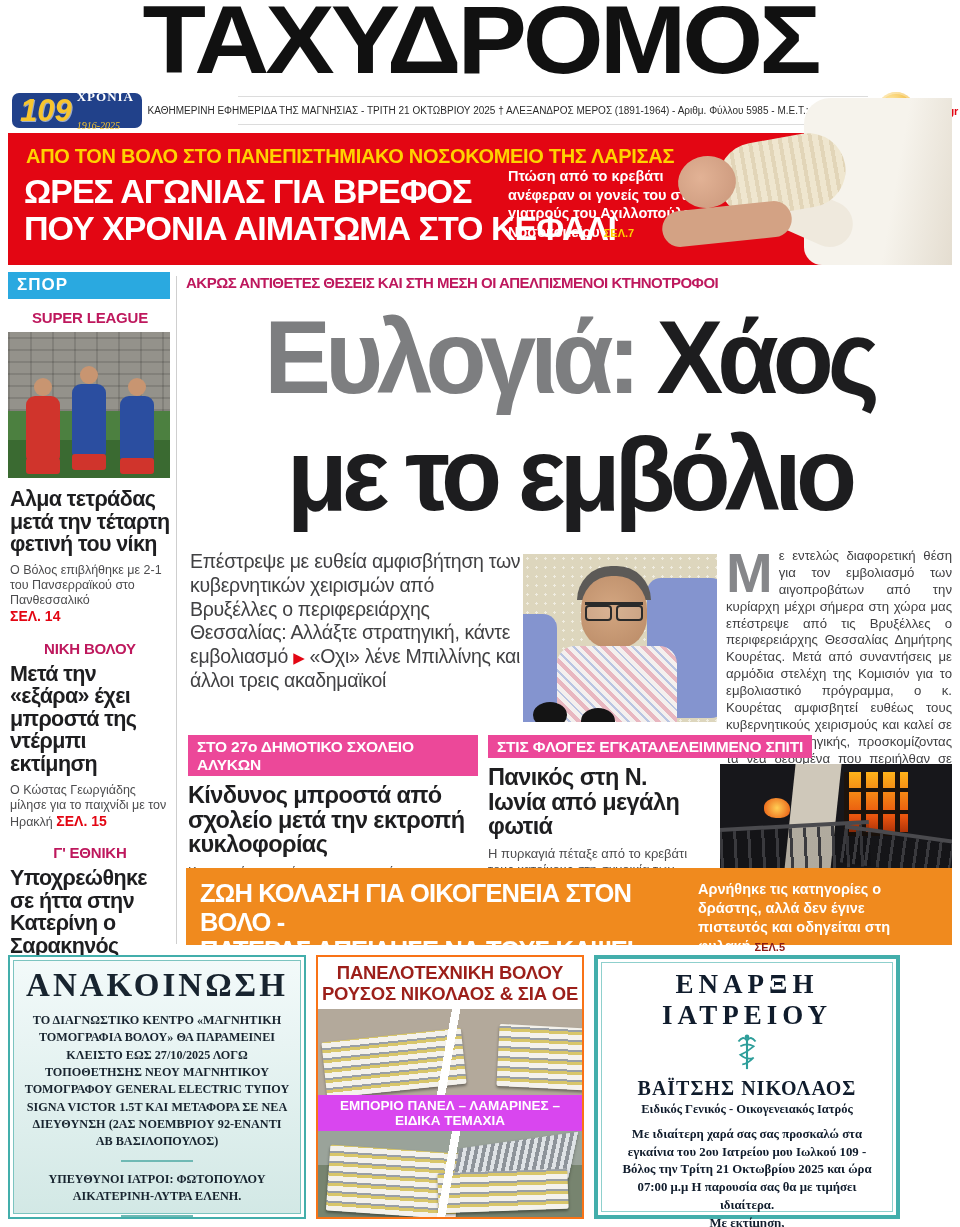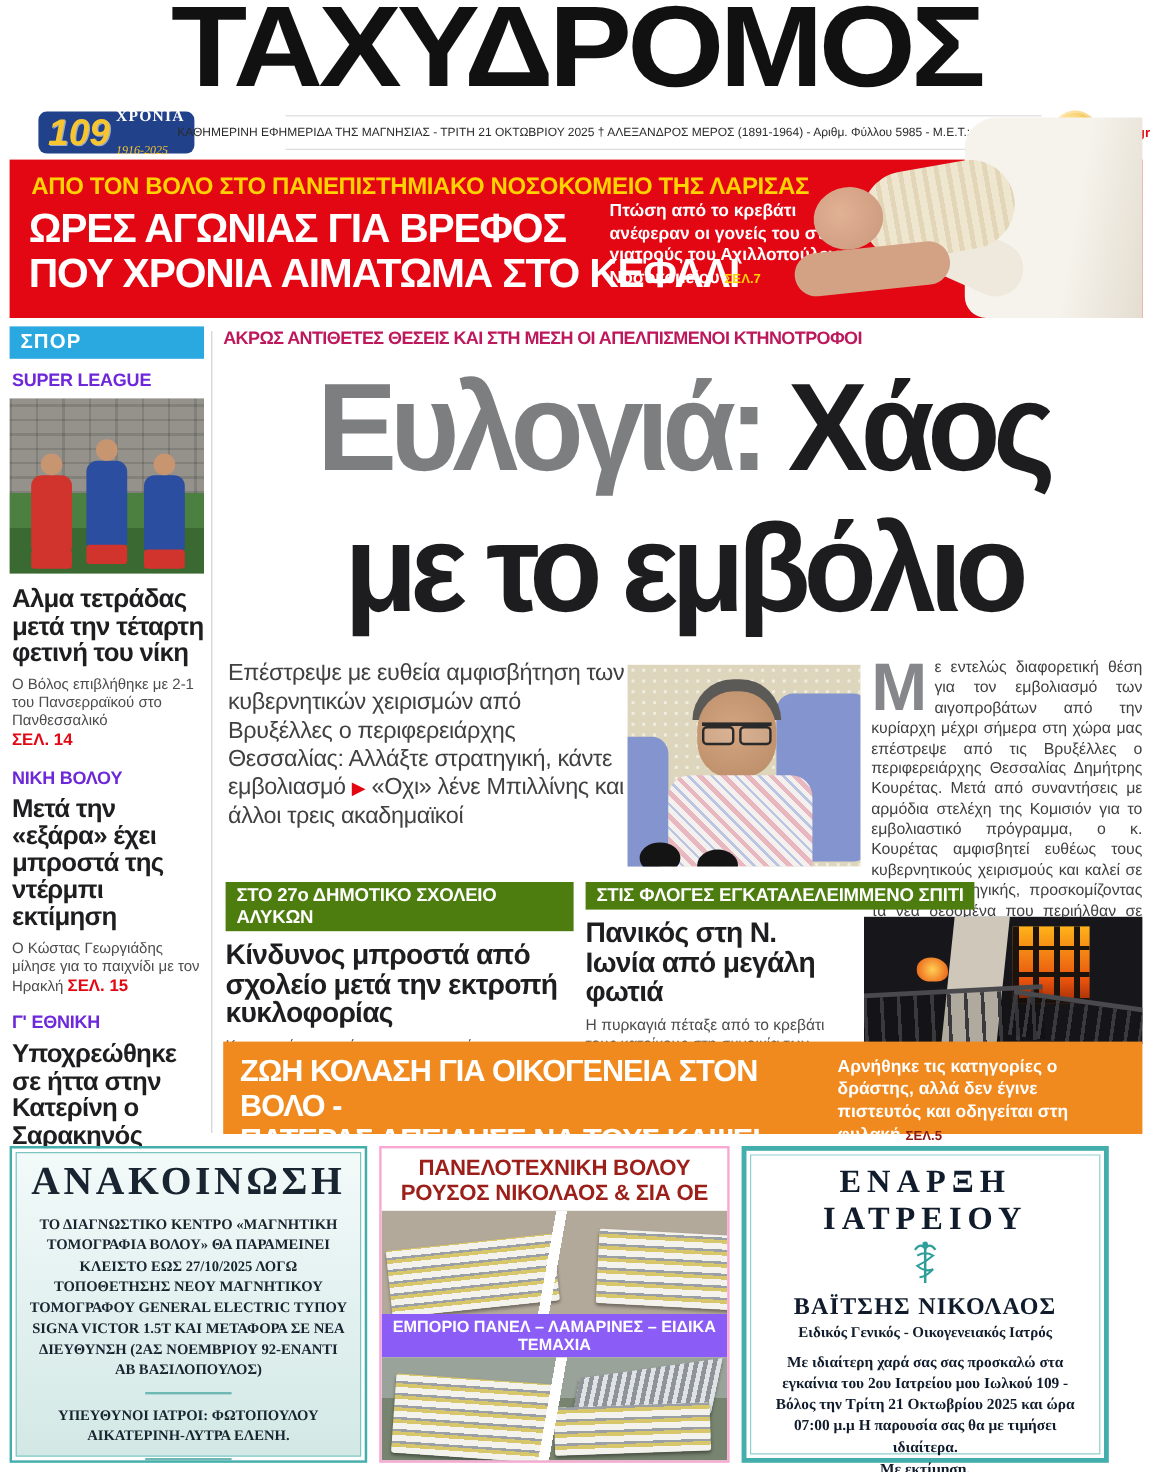--- a/index.html
+++ b/index.html
@@ -5,21 +5,21 @@
   html,body{margin:0;padding:0;background:#ffffff;}
   #page{position:relative;width:960px;height:1227px;background:#fff;overflow:hidden;
         font-family:"Liberation Sans",sans-serif;color:#1e1e20;}
 
   
   .masthead{position:absolute;top:-8px;left:0;width:100%;text-align:center;
     font-size:104px;font-weight:bold;letter-spacing:-4px;line-height:1.0;color:#111;
     transform:scaleY(0.92);transform-origin:top center;}
 
   
-  .badge{position:absolute;left:32px;top:93px;width:130px;height:35px;background:#21418a;
+  .badge{position:absolute;left:12px;top:93px;width:130px;height:35px;background:#21418a;
     border-radius:7px;display:flex;align-items:center;justify-content:center;gap:5px;}
   .badge-num{font-size:31px;font-weight:bold;font-style:italic;color:#f7c52e;line-height:1;
     text-shadow:1px 1px 0 rgba(255,255,255,.55);}
   .badge-col{display:flex;flex-direction:column;line-height:1;}
   .badge-word{color:#fff;font-weight:bold;font-size:13px;font-family:"Liberation Serif",serif;letter-spacing:1px;}
   .badge-years{color:#f7c52e;font-style:italic;font-size:10px;font-family:Liberation Serif, serif;margin-top:18px;}
   .dateline-strip{position:absolute;left:238px;top:96px;width:630px;height:27px;
     border-top:1px solid #dcdcdc;border-bottom:1px solid #dcdcdc;display:flex;align-items:center;
     justify-content:center;gap:9px;font-size:10px;color:#2b2b2b;white-space:nowrap;}
   .website{color:#e30613;font-weight:bold;font-size:11px;text-decoration:none;}
@@ -47,21 +47,21 @@
     background:repeating-linear-gradient(90deg,#efe6cf 0 6px,#e2d5b8 6px 10px);}
   .baby-head{position:absolute;left:22px;top:58px;width:58px;height:52px;border-radius:50%;
     transform:rotate(-8deg);background:radial-gradient(circle at 40% 40%,#e2b295,#c9967a);}
   .nurse-hand{position:absolute;left:6px;top:108px;width:130px;height:36px;border-radius:20px;
     transform:rotate(-6deg);background:#d3a284;}
 
   
   .sidebar{position:absolute;left:8px;top:272px;width:162px;}
   .sport-bar{height:27px;background:#2aa9e0;color:#fff;font-weight:bold;font-size:17px;
     letter-spacing:1px;padding:3px 0 0 9px;box-sizing:border-box;}
-  .sb-kicker{color:#6d28d9;font-weight:bold;font-size:15px;margin:10px 0 6px 2px;letter-spacing:-0.2px;}
+  .sb-kicker{color:#be185d;font-weight:bold;font-size:15px;margin:10px 0 6px 2px;letter-spacing:-0.2px;text-align:center;}
   .sb-hl{font-size:21.5px;font-weight:bold;color:#1e1e20;line-height:1.05;letter-spacing:-0.6px;margin:0 0 7px 2px;}
   .sb-sub{font-size:12.5px;color:#4c4c4e;line-height:1.22;margin-left:2px;}
   .pref-red{color:#e30613;font-weight:bold;font-size:14px;}
   .sb-item{margin-bottom:14px;}
 
   
   .football-photo{position:relative;width:162px;height:146px;margin:4px 0 10px;overflow:hidden;
     background:linear-gradient(#94928b 0 54%,#4c8040 54% 74%,#3a6a31 74% 100%);}
   .football-photo::before{content:"";position:absolute;inset:0 0 46% 0;
     background:repeating-linear-gradient(90deg,rgba(0,0,0,.12) 0 2px,transparent 2px 22px),
@@ -110,21 +110,21 @@
     background:repeating-linear-gradient(45deg,#e8b7c0 0 4px,#f4f0ee 4px 8px,#b9c5e2 8px 10px,#f4f0ee 10px 14px);}
   .mic{position:absolute;bottom:-6px;width:34px;height:26px;border-radius:50%;background:#141414;}
   .mic1{left:10px;}
   .mic2{left:58px;bottom:-12px;}
 
   
   .stories-row{position:absolute;top:463px;left:0;width:766px;height:126px;}
   .story{position:absolute;top:0;}
   .story-school{left:2px;width:290px;}
   .story-fire{left:302px;width:464px;}
-  .s-bar{display:inline-block;background:#4d7c0f;color:#fff;font-weight:bold;font-size:15.5px;
+  .s-bar{display:inline-block;background:#ec4899;color:#fff;font-weight:bold;font-size:15.5px;
     padding:3px 9px 2px;letter-spacing:-0.2px;}
   .s-hl{font-size:23.5px;font-weight:bold;color:#1e1e20;line-height:1.05;letter-spacing:-0.6px;margin-top:7px;}
   .s-sub{font-size:13px;color:#4c4c4e;line-height:1.25;margin-top:7px;}
   .fire-flex{display:flex;gap:10px;}
   .fire-text{width:222px;}
 
   
   .fire-photo{position:relative;width:232px;height:106px;margin-top:6px;overflow:hidden;background:#17171b;}
   .fire-photo::before{content:"";position:absolute;left:70px;top:0;width:46px;height:106px;background:#cfc8ba;
     transform:skewX(-6deg);}
@@ -154,24 +154,24 @@
   .ad{box-sizing:border-box;height:264px;}
 
   .ad-left{width:298px;border:2px solid #43aeab;box-shadow:inset 0 0 0 3px #fff,inset 0 0 0 4px #7cc4c0;
     background:linear-gradient(#f3fafa 0%,#d2e8e5 100%);text-align:center;
     font-family:"Liberation Serif",serif;color:#18242f;padding:10px 14px;}
   .adl-title{font-size:33px;font-weight:bold;letter-spacing:3px;}
   .adl-body{font-size:12.2px;font-weight:bold;line-height:1.42;margin-top:8px;}
   .adl-div{width:72px;height:2px;background:#6fb9b4;margin:9px auto;}
   .adl-doctors,.adl-phones{font-size:12.2px;font-weight:bold;line-height:1.45;}
 
-  .ad-mid{width:292px;border:2px solid #f9a8d4;background:#fff;display:flex;flex-direction:column;overflow:hidden;justify-content:center;}
+  .ad-mid{width:268px;border:2px solid #f97316;background:#fff;display:flex;flex-direction:column;overflow:hidden;justify-content:center;}
   .adm-title{text-align:center;color:#9c1f1a;font-weight:bold;font-size:18.5px;line-height:1.15;
     padding:5px 0 4px;letter-spacing:-0.2px;}
-  .adm-band{background:#8b5cf6;color:#fff;font-weight:bold;font-size:13.5px;text-align:center;padding:3px 0;}
+  .adm-band{background:#d946ef;color:#fff;font-weight:bold;font-size:13.5px;text-align:center;padding:3px 0;}
   .adm-footer{text-align:center;color:#9c1f1a;font-weight:bold;font-size:13px;line-height:1.32;padding:4px 0 5px;}
   .adm-photo{position:relative;flex:1;overflow:hidden;background:#b3a99b;}
   .adm-photo::before{content:"";position:absolute;inset:0;
     background:linear-gradient(100deg,transparent 48%,#fff 48% 51%,transparent 51%);z-index:3;}
   .stack{position:absolute;background:repeating-linear-gradient(0deg,#f4f2ec 0 5px,#d8c66a 5px 8px,#9aa0a6 8px 10px);
     border-radius:2px;box-shadow:0 2px 3px rgba(0,0,0,.4);}
   .stk1{left:6px;top:26px;width:140px;height:56px;transform:rotate(-6deg);}
   .stk2{left:180px;top:18px;width:120px;height:62px;transform:rotate(3deg);}
   .stk3{left:10px;top:18px;width:130px;height:66px;transform:rotate(4deg);}
   .corrugated{position:absolute;right:8px;top:10px;width:120px;height:44px;transform:rotate(-8deg) skewX(-20deg);

